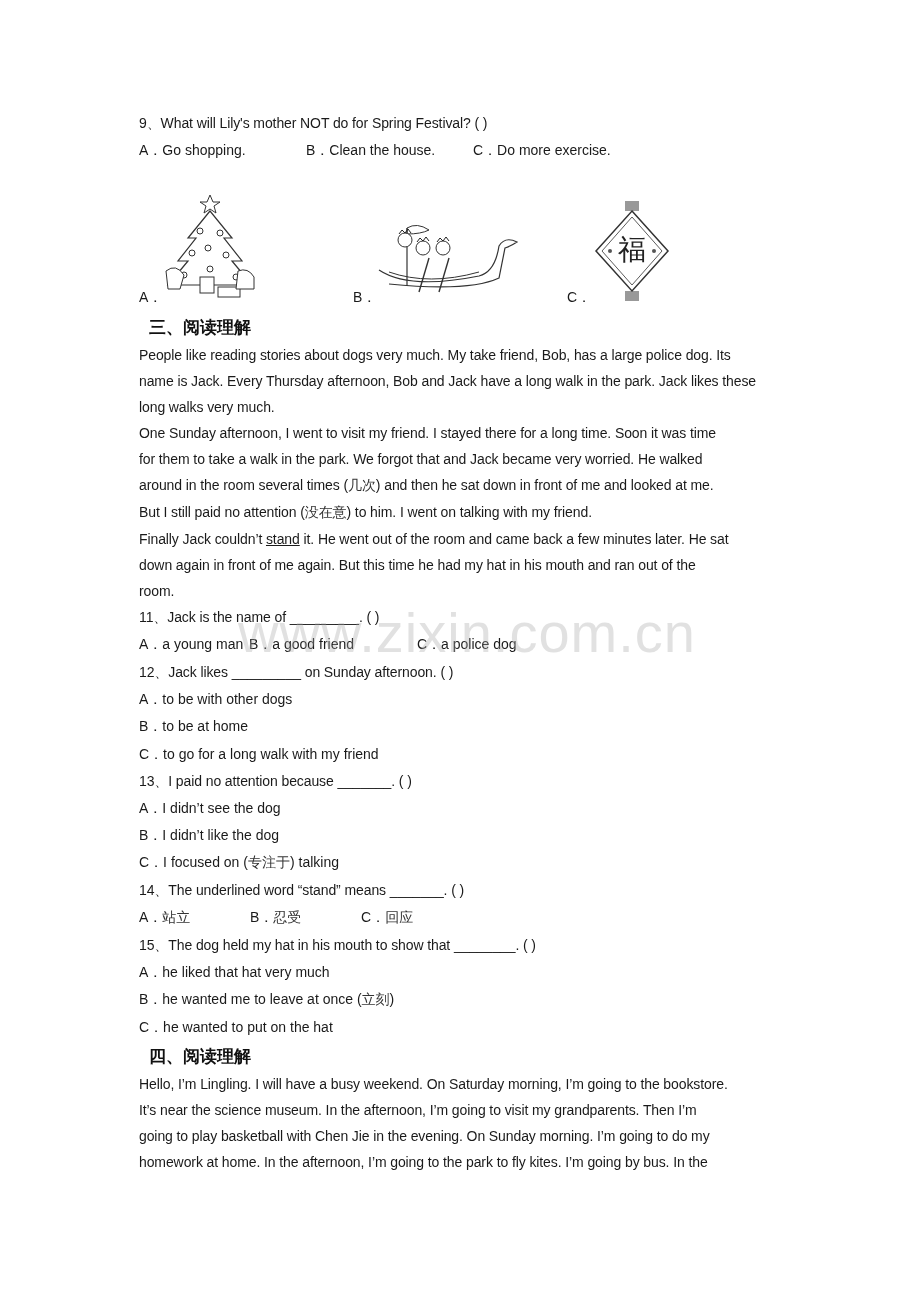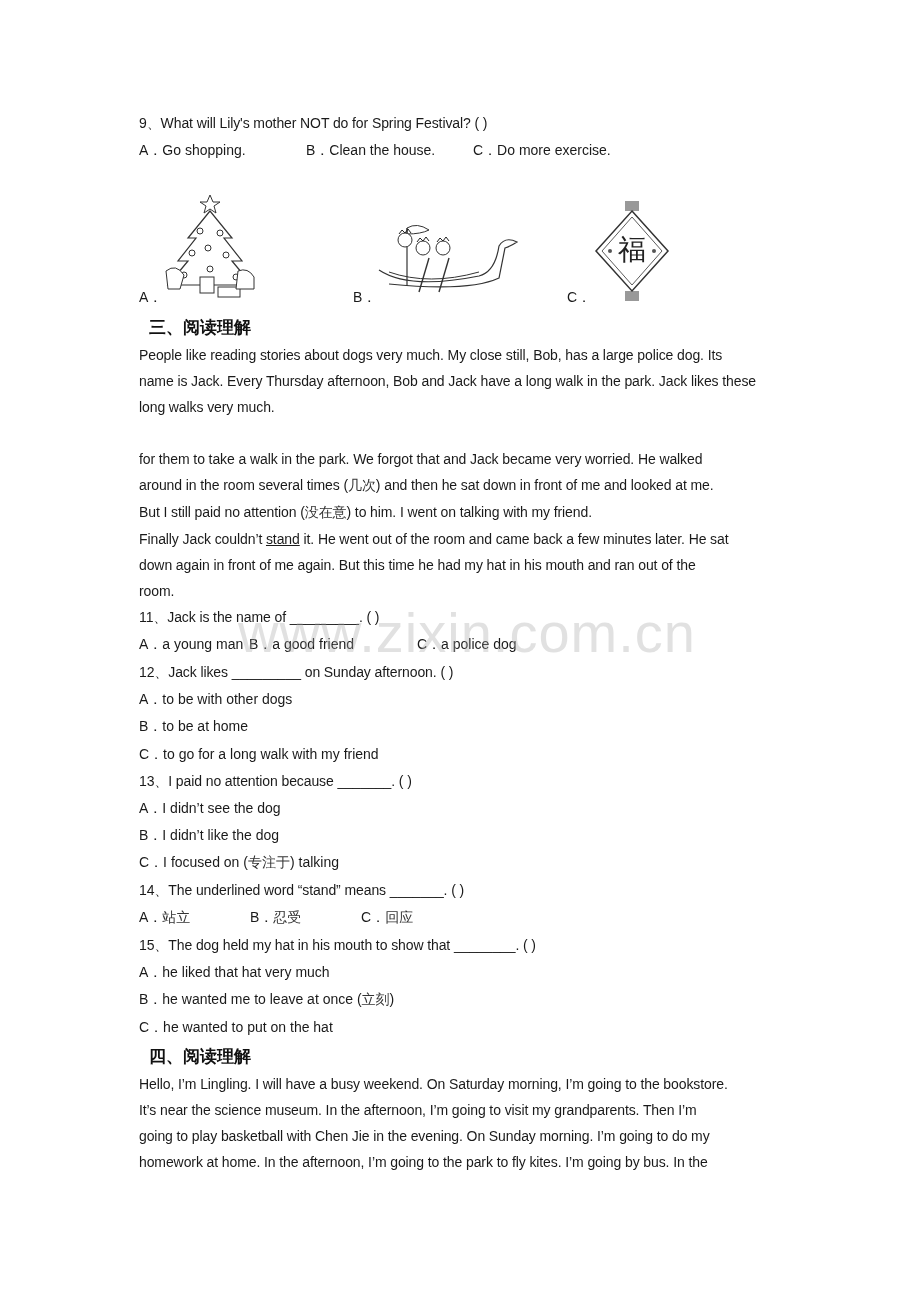--- a/index.html
+++ b/index.html
@@ -65,23 +65,24 @@
     <rect x="33" y="2" width="14" height="10" fill="#999"></rect>
     <rect x="33" y="92" width="14" height="10" fill="#999"></rect>
     <polygon points="40,12 76,52 40,92 4,52" fill="#fff" stroke="#333" stroke-width="1.5"></polygon>
     <polygon points="40,18 70,52 40,86 10,52" fill="none" stroke="#333" stroke-width="0.8"></polygon>
     <text x="40" y="60" text-anchor="middle" font-size="28" font-family="DejaVu Serif, serif" fill="#222">福</text>
     <circle cx="18" cy="52" r="2" fill="#555"></circle>
       <circle cx="62" cy="52" r="2" fill="#555"></circle>
   </svg>
 
   <div class="heading" style="top:316px">三、阅读理解</div>
-  <div class="line" style="top:345px">People like reading stories about dogs very much. My close still, Bob, has a large police dog. Its</div>
+  <div class="line" style="top:345px">People like reading stories about dogs very much. My take friend, Bob, has a large police dog. Its</div>
   <div class="line" style="top:371px">name is Jack. Every Thursday afternoon, Bob and Jack have a long walk in the park. Jack likes these</div>
   <div class="line" style="top:397px">long walks very much.</div>
+  <div class="line" style="top:423px">One Sunday afternoon, I went to visit my friend. I stayed there for a long time. Soon it was time</div>
   <div class="line" style="top:449px">for them to take a walk in the park. We forgot that and Jack became very worried. He walked</div>
   <div class="line" style="top:475px">
     <span>around in the room several times (</span><span class="cjk">几次</span><span>) and then he sat down in front of me and looked at me.</span>
   </div>
   <div class="line" style="top:502px">
     <span>But I still paid no attention (</span><span class="cjk">没在意</span><span>) to him. I went on talking with my friend.</span>
   </div>
   <div class="line" style="top:529px">
     <span>Finally Jack couldn’t </span><span class="u">stand</span><span> it. He went out of the room and came back a few minutes later. He sat</span>
   </div>

